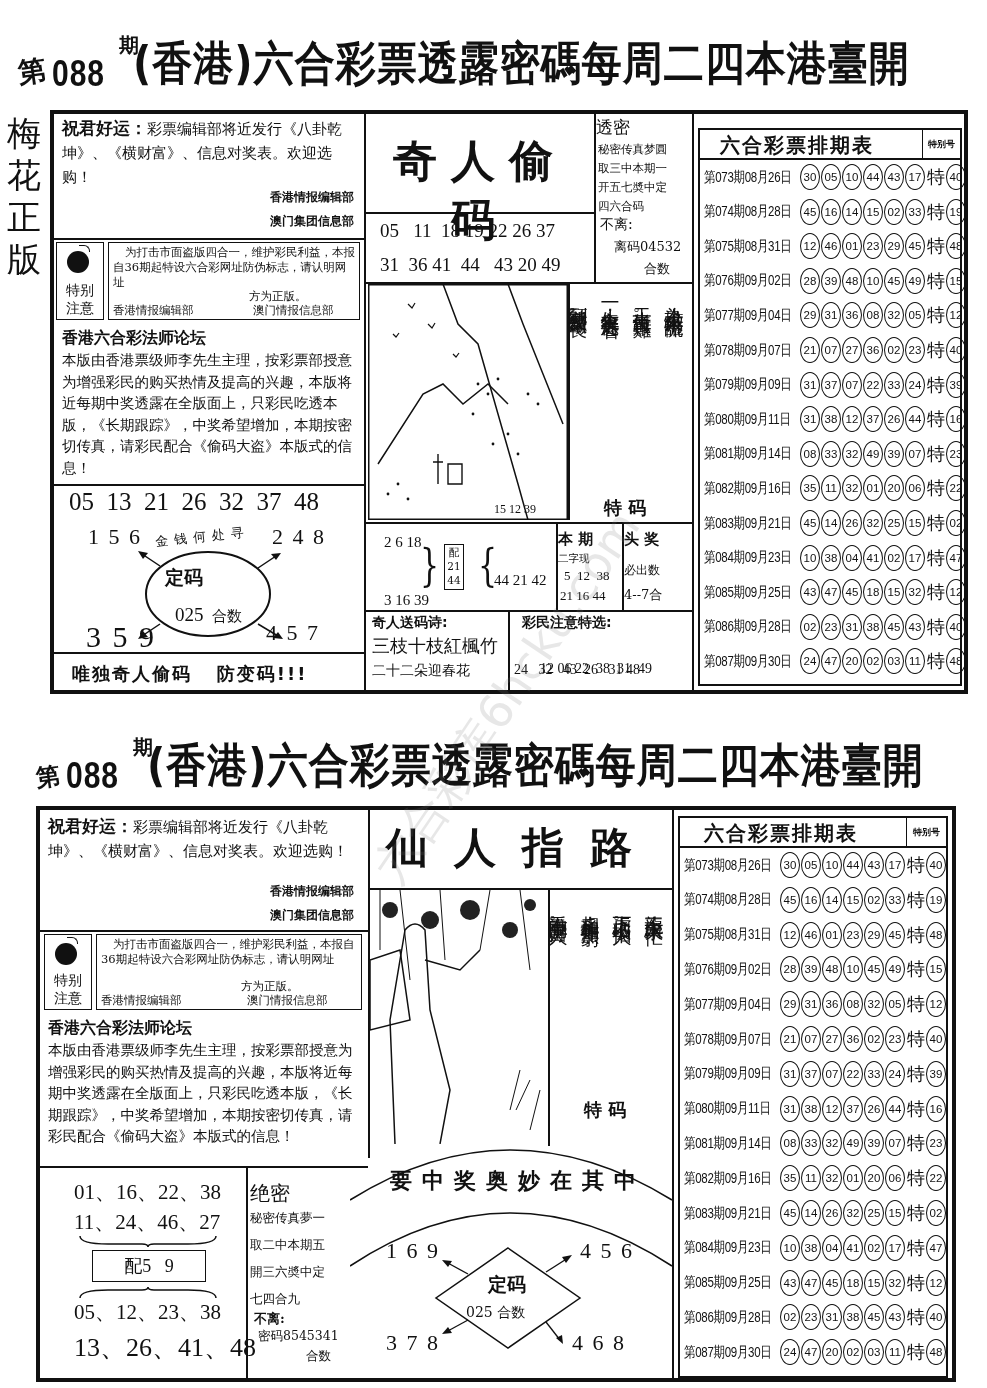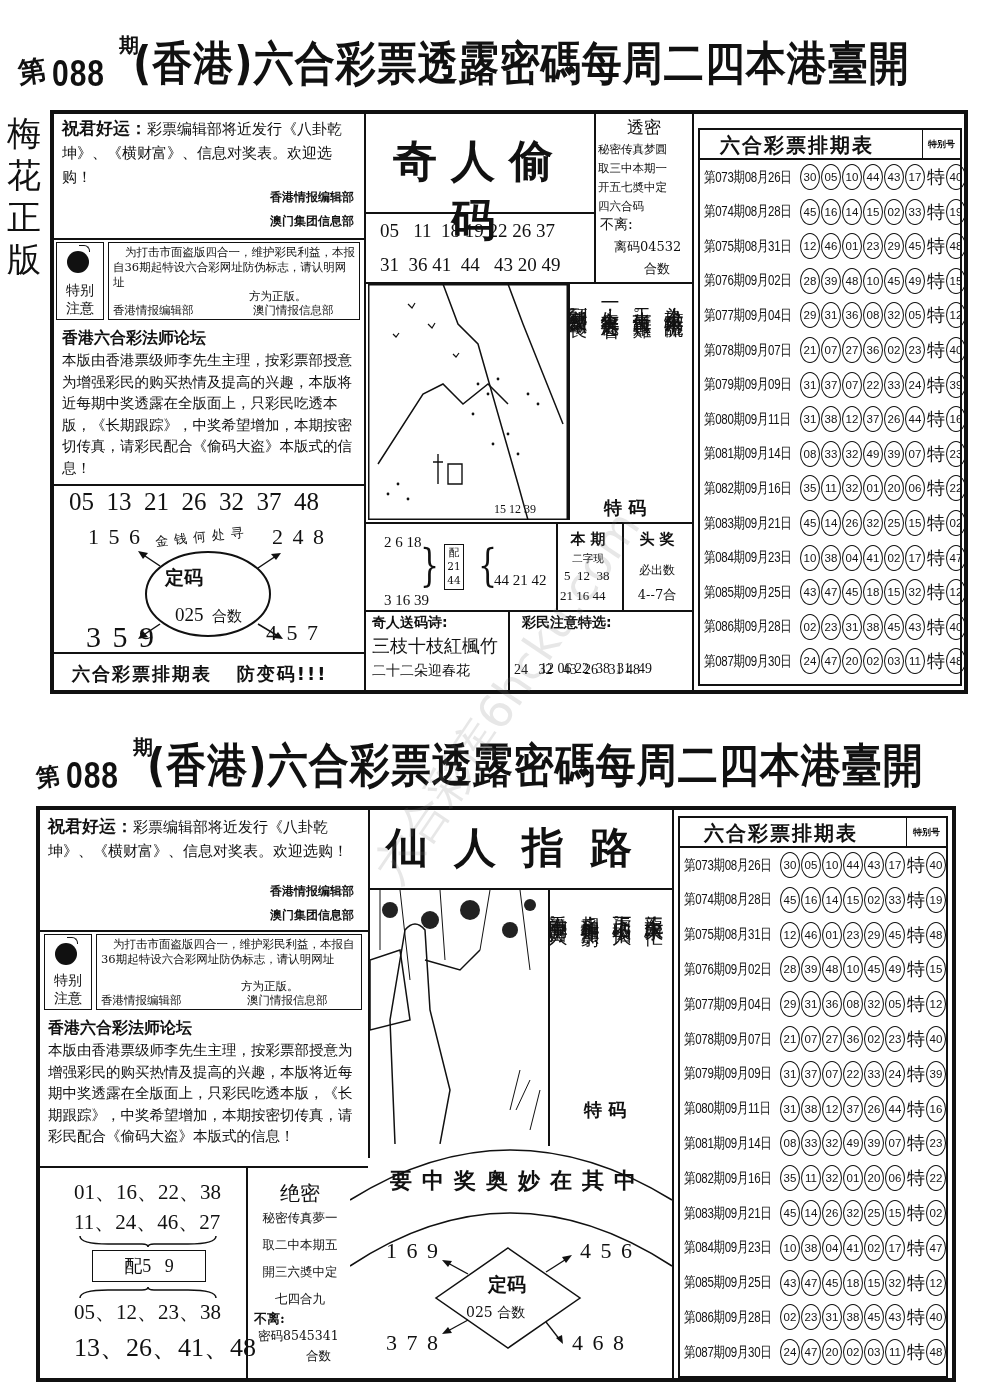--- a/index.html
+++ b/index.html
@@ -25,21 +25,21 @@
   .nums { font-family: Liberation Serif, serif; font-size: 19px; letter-spacing: 0px; }
   .vert-col { writing-mode: vertical-rl; font-size: 19px; line-height: 26px; letter-spacing: 2px; font-family: "DejaVu Serif", serif; }
   .bigcal { font-family: "DejaVu Serif", serif; font-weight: bold; font-size: 44px; letter-spacing: 14px; text-align: center; }
   .table-title { font-size: 20px; font-weight: bold; letter-spacing: 2px; font-family: "DejaVu Serif", serif; }
   .tag-sp { font-size: 9px; font-weight: bold; }
   .draw-row { position: absolute; left: 4px; display: flex; align-items: center; height: 30px; white-space: nowrap; }
   .draw-label { font-family: "Liberation Sans", sans-serif; font-size: 11.5px; letter-spacing: -0.3px; width: 96px; transform: scaleY(1.3); }
   .ball { width: 20px; height: 26px; border: 1.3px solid #111; border-radius: 50%; font-family: "Liberation Sans", sans-serif; font-size: 11.5px; display: flex; align-items: center; justify-content: center; margin-right: 1px; }
   .te { font-size: 18px; font-family: "DejaVu Sans", sans-serif; margin: 0 1px; }
   .illus { position: absolute; overflow: hidden; }
-  .center { text-align: center; }
+  .center { text-align: left; }
   .watermark { position: absolute; left: 360px; top: 860px; font-size: 46px; color: rgba(120,120,120,0.18); transform: rotate(-56deg); transform-origin: left top; white-space: nowrap; font-family: "DejaVu Sans", sans-serif; pointer-events: none; }
 </style>
 </head>
 <body>
 
 <div class="sheet-title" style="left:18px; top:36px;">
   <span class="issue-prefix">第</span>
   <span class="issue-num">088</span>
   <span class="issue-suffix">期</span>
   <span class="title-main">(香港)六合彩票透露密碼每周二四本港臺開</span>
@@ -89,21 +89,21 @@
     <polygon points="151,13 141,14 146,20" fill="#111"></polygon>
   <line x1="30" y1="84" x2="12" y2="96" stroke="#111" stroke-width="1.5"></line>
     <polygon points="8,99 13,91 18,97" fill="#111"></polygon>
   <line x1="128" y1="84" x2="148" y2="96" stroke="#111" stroke-width="1.5"></line>
     <polygon points="153,99 143,98 148,92" fill="#111"></polygon>
 </svg>
 <div class="abs bold" style="left:165px; top:565px; font-size:19px; font-family:'DejaVu Sans',sans-serif;">定码</div>
 <div class="abs" style="left:175px; top:604px; font-size:19px; font-family:'Liberation Serif',serif;">025</div>
 <div class="abs" style="left:212px; top:607px; font-size:15px;">合数</div>
 <div class="hline" style="left:52px; top:652px; width:312px;"></div>
-<div class="abs bold" style="left:72px; top:662px; font-size:18px; white-space:pre; letter-spacing:2px; font-family:'DejaVu Sans',sans-serif;">六合彩票排期表   防变码!!!</div>
+<div class="abs bold" style="left:72px; top:662px; font-size:18px; white-space:pre; letter-spacing:2px; font-family:'DejaVu Sans',sans-serif;">唯独奇人偷码   防变码!!!</div>
 
 <div class="vline" style="left:594px; top:112px; height:170px;"></div>
 <div class="vline" style="left:692px; top:112px; height:580px;"></div>
 <div class="abs bigcal" style="left:368px; top:132px; width:224px;">奇人偷码</div>
 <div class="hline" style="left:366px; top:212px; width:228px;"></div>
 <div class="abs nums" style="left:380px; top:220px; white-space:pre;">05   11  18 19 22 26 37</div>
 <div class="abs nums" style="left:380px; top:254px; white-space:pre;">31  36 41  44   43 20 49</div>
 
 <div class="abs center" style="left:596px; top:116px; width:96px; font-size:17px;">透密</div>
 <div class="abs" style="left:598px; top:140px; width:94px; font-size:11.5px; line-height:19px;">

